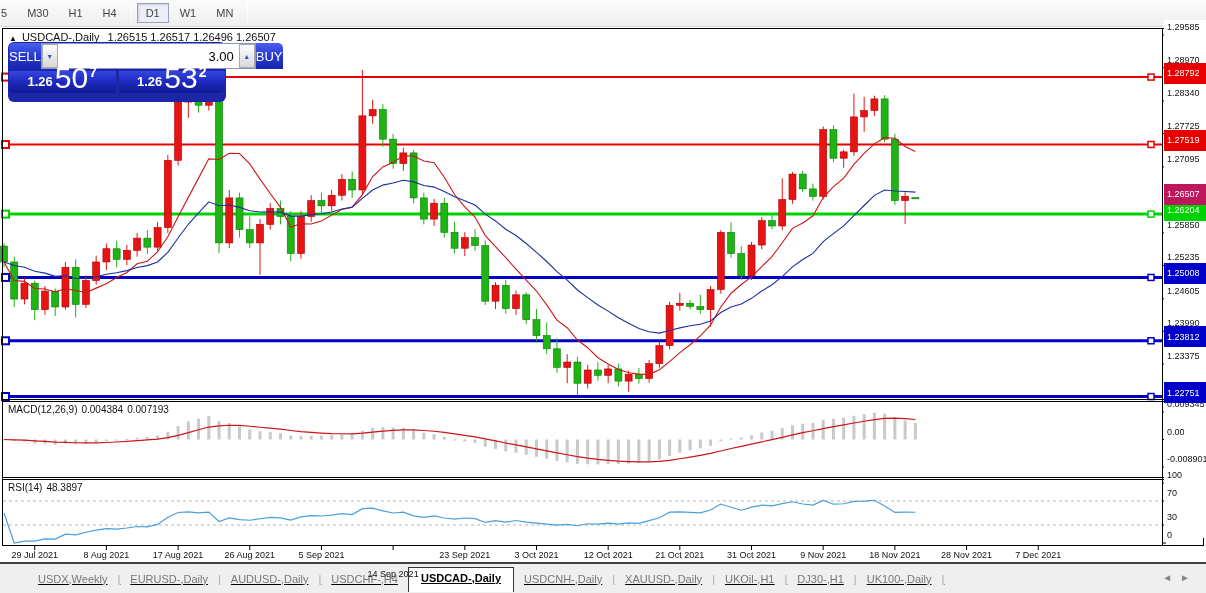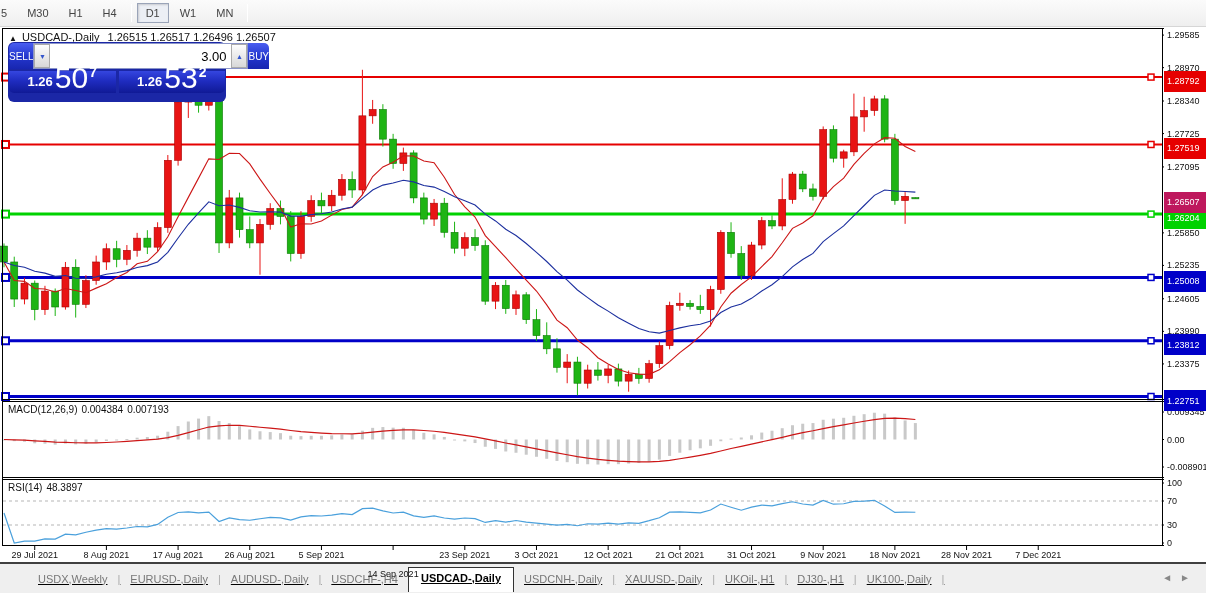--- a/index.html
+++ b/index.html
@@ -20,40 +20,40 @@
   .chart-title .tri { font-size:8px; margin-right:5px; }
   .chart-title .sym { margin-right:8px; }
 
   .ind-label { position:absolute; font-size:10px; color:#111; z-index:5; }
   .ind-label span { margin-right:4px; }
 
   
   .order-panel { position:absolute; left:8px; top:42px; width:218px; height:60px; z-index:10;
     background:#1b27a6; border-radius:6px; padding:1px; }
   .op-top { display:flex; height:26px; }
-  .op-btn { width:62px; height:26px; color:#fff; font-size:10px; display:flex; align-items:center; justify-content:center;
+  .op-btn { width:62px; height:26px; color:#fff; font-size:13px; display:flex; align-items:center; justify-content:center;
     background:linear-gradient(#4a5ef0,#2336cc 55%,#1826b0); cursor:pointer; }
   .op-btn.sell { border-radius:5px 0 0 0; }
   .op-btn.buy  { border-radius:0 5px 0 0; }
   .op-spin { flex:1; display:flex; background:#fff; border:1px solid #8a94c8; }
   .spin-btn { width:16px; background:linear-gradient(#fdfdfd,#d8d8d8); border:1px solid #aaa; color:#3355cc;
     font-size:7px; display:flex; align-items:center; justify-content:center; cursor:pointer; }
   .op-vol { flex:1; border:none; outline:none; text-align:right; font-size:13px; padding-right:5px;
     font-family:"Liberation Sans", sans-serif; color:#000; min-width:0; }
   .op-prices { display:flex; margin-top:2px; height:22px; }
   .op-price { flex:1; color:#fff; display:flex; align-items:flex-end; justify-content:center; padding-bottom:1px;
     background:linear-gradient(#3546e0,#1f2cc0 45%,#101a96); cursor:pointer; }
   .op-price.sellp { border-radius:0 0 0 5px; margin-right:1.5px; }
   .op-price.buyp  { border-radius:0 0 5px 0; margin-left:1.5px; }
   .pp-prefix { font-size:13px; font-weight:bold; margin-right:2px; margin-bottom:3px; }
   .pp-big { font-size:30px; line-height:28px; font-weight:normal; }
   .pp-sup { font-size:14px; font-weight:bold; margin-bottom:12px; margin-left:1px; }
 
   
-  .price-scale { position:absolute; left:1164px; top:28px; width:42px; height:518px; background:#fff; z-index:4; }
+  .price-scale { position:absolute; left:1164px; top:20px; width:42px; height:518px; background:#fff; z-index:4; }
   .ps-tick { position:absolute; left:3px; font-size:9px; color:#111; white-space:nowrap; }
   .ps-badge { position:absolute; left:0; width:42px; height:21px; font-size:9px; color:#fff;
     display:flex; align-items:center; padding-left:3px; z-index:6; white-space:nowrap; }
 
   
   .date-label { position:absolute; font-size:9px; color:#111; white-space:nowrap; transform:translateX(-50%); z-index:4; }
 
   
   .tabbar { position:absolute; left:0; top:562px; width:1206px; height:31px;
     background:#efefef; border-top:2px solid #404040; display:flex; align-items:stretch; font-size:11px;text-decoration:underline; }

